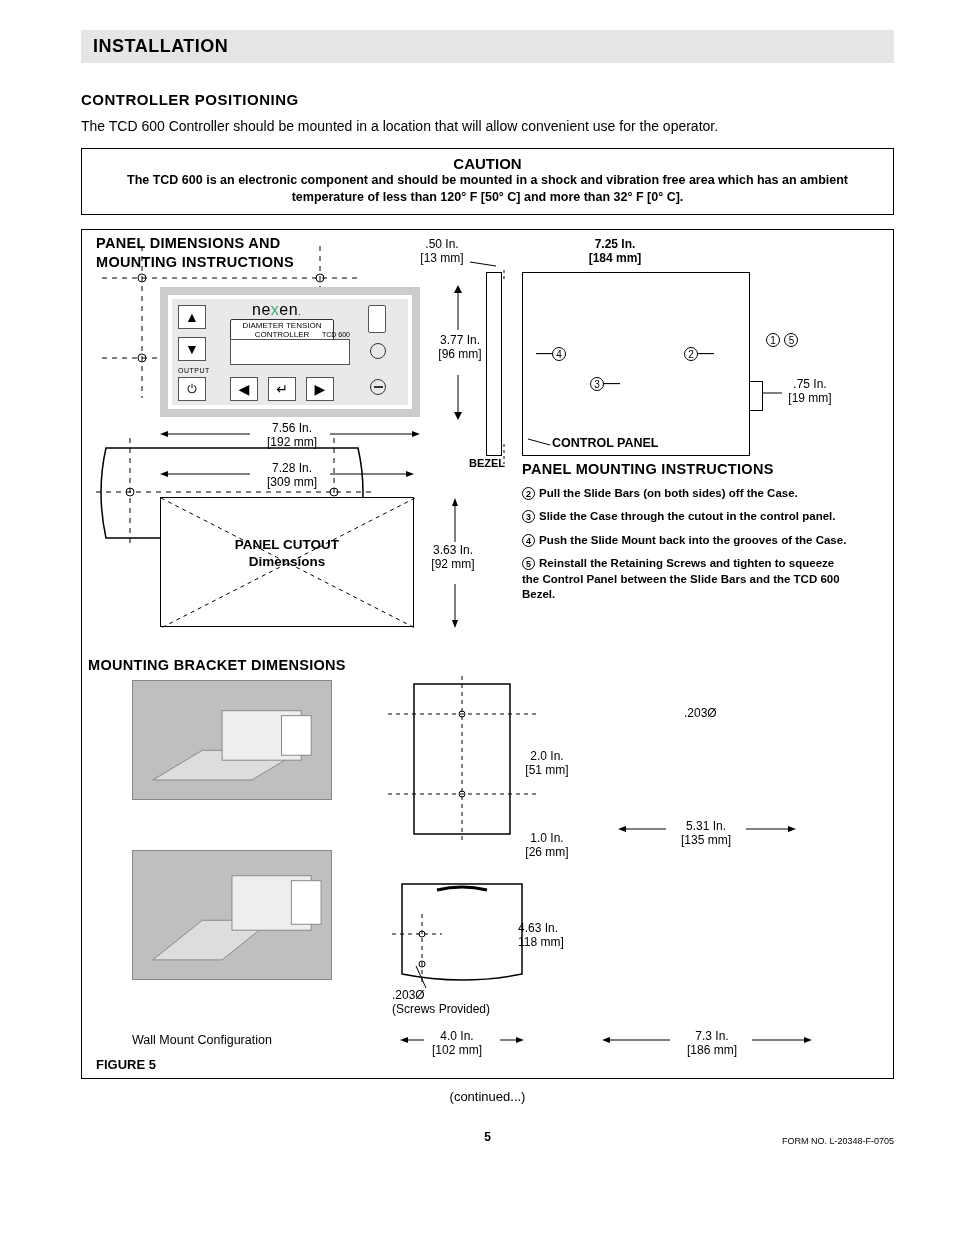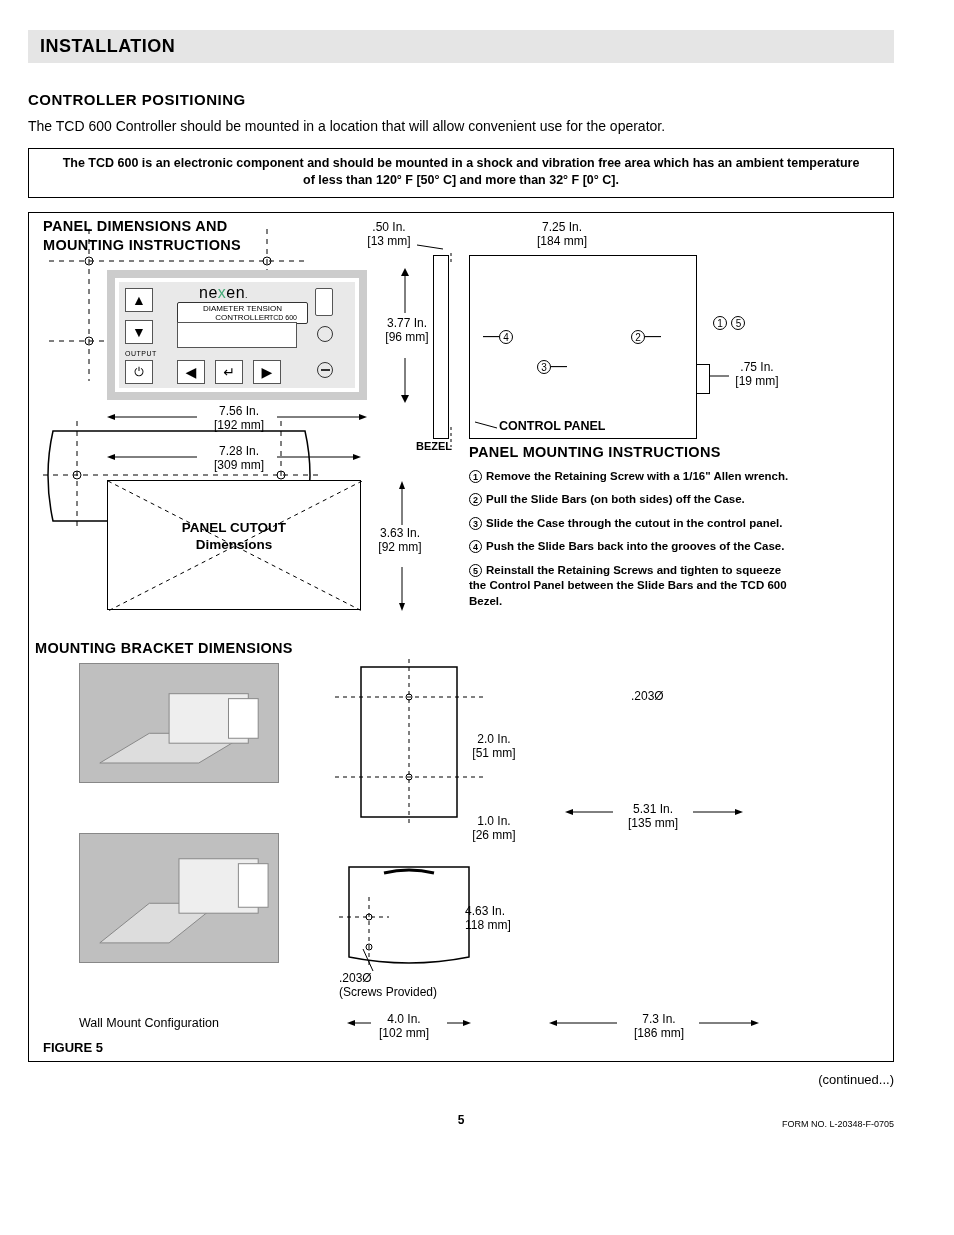--- a/index.html
+++ b/index.html
@@ -4,21 +4,21 @@
 <style>
   * { box-sizing: border-box; }
   body {
     margin: 0;
     background: #fff;
     font-family: Arial, Helvetica, sans-serif;
     color: #000;
     width: 954px;
   }
   .page {
-    padding: 30px 60px 40px 28px;
+    padding: 30px 60px 40px 81px;
     position: relative;
   }
   .section-bar {
     background: #e5e5e5;
     padding: 6px 12px;
     font-size: 18px;
     font-weight: bold;
     letter-spacing: 0.5px;
     margin-bottom: 28px;
   }
@@ -117,68 +117,69 @@
   
   .photo{
     position:absolute;background:#bfbfbf;border:1px solid #888;
   }
   .photo::after{content:''}
   .photo svg{position:absolute;inset:0;}
   .config-label{font-size:12.5px;text-align:left;margin-top:45px;}
   
   .bracket-diag{position:absolute;}
   .fig-label{font-weight:bold;font-size:13px;}
-  .continued{text-align:right;font-size:13px;margin-top:10px;}
+  .continued{text-align:center;font-size:13px;margin-top:10px;}
   .page-num{text-align:center;font-weight:bold;font-size:12px;margin-top:26px;}
   .form-no{position:absolute;right:60px;bottom:38px;font-size:9px;}
 </style>
 </head>
 <body>
 
 <div class="page">
 
   <div class="section-bar">INSTALLATION</div>
 
   <div class="subheading">CONTROLLER POSITIONING</div>
 
   <p class="body-text">The TCD 600 Controller should be mounted in a location that will allow convenient use for the operator.</p>
 
   <div class="caution-box">
+    <div class="caution-title">CAUTION</div>
     <div class="caution-body">The TCD 600 is an electronic component and should be mounted in a shock and vibration free area which has an ambient temperature of less than 120° F [50° C] and more than 32° F [0° C].</div>
   </div>
 
   <div class="figure-box">
 
     <div class="panel-title abs" style="left:14px;top:4px;">
       <span>PANEL DIMENSIONS AND</span><br>
       <span>MOUNTING INSTRUCTIONS</span>
     </div>
 
     <div class="dim-text abs" style="left:330px;top:8px;width:60px;">
       <span>.50 In.</span><br><span>[13 mm]</span>
     </div>
 
     <svg class="abs" style="left:388px;top:26px;width:30px;height:12px;">
         <line x1="0" y1="6" x2="26" y2="10" stroke="#000"></line>
       </svg>
 
-    <div class="dim-text abs" style="left:498px;top:8px;width:70px;">
+    <div class="dim-text abs" style="left:498px;top:8px;width:70px;font-weight:bold;">
       <span>7.25 In.</span><br><span>[184 mm]</span>
     </div>
 
     <div class="device">
       <div class="dev-inner">
 
         <div class="dev-btn arrow-up" style="left:6px;top:6px;width:28px;height:24px;"></div>
         <div class="dev-btn arrow-down" style="left:6px;top:38px;width:28px;height:24px;"></div>
         <div class="abs output-label" style="left:6px;top:68px;">OUTPUT</div>
         <div class="dev-btn" style="left:6px;top:78px;width:28px;height:24px;font-size:12px;">⏻</div>
 
         <div class="abs" style="left:80px;top:2px;font-weight:normal;font-size:16px;letter-spacing:0.5px;">ne<span style="color:#4a7;">x</span>en<span style="font-size:9px;">.</span></div>
-        <div class="abs small-text" style="left:58px;top:20px;width:131px;border:1px solid #333;border-radius:2px;padding:1px 2px;background:#fff;">DIAMETER TENSION CONTROLLER</div>
+        <div class="abs small-text" style="left:58px;top:20px;width:104px;border:1px solid #333;border-radius:2px;padding:1px 2px;background:#fff;">DIAMETER TENSION CONTROLLER</div>
         <div class="abs small-text" style="left:150px;top:32px;font-size:7px;">TCD 600</div>
 
         <div class="dev-display" style="left:58px;top:40px;width:120px;height:26px;"></div>
 
         <div class="dev-btn arrow-left" style="left:58px; top:78px;width:28px;height:24px;"></div>
         <div class="dev-btn arrow-enter" style="left:96px; top:78px;width:28px;height:24px;"></div>
         <div class="dev-btn arrow-right" style="left:134px;top:78px;width:28px;height:24px;"></div>
 
         <div class="dev-btn" style="left:196px;top:6px;width:18px;height:28px;border-radius:2px;"></div>
         <div class="abs" style="left:198px;top:44px;width:16px;height:16px;border:1.5px solid #333;border-radius:50%;"></div>
@@ -244,24 +245,23 @@
         <polygon points="254,4 246,1 246,7" fill="#000"></polygon>
     </svg>
 
     <div class="label-text abs" style="left:470px;top:206px;font-size:12.5px;">CONTROL PANEL</div>
     <svg class="abs" style="left:446px;top:207px;width:24px;height:10px;">
         <line x1="0" y1="2" x2="22" y2="8" stroke="#000"></line>
       </svg>
 
     <div class="panel-title abs" style="left:440px;top:230px;">PANEL MOUNTING INSTRUCTIONS</div>
     <div class="abs" style="left:440px;top:252px;width:330px;">
-      <div class="mount-instr"><span class="mount-num">1</span><span>Remove the Retaining Screw with a 1/16" Allen wrench.</span></div>
       <div class="mount-instr"><span class="mount-num">2</span><span>Pull the Slide Bars (on both sides) off the Case.</span></div>
       <div class="mount-instr"><span class="mount-num">3</span><span>Slide the Case through the cutout  in the control panel.</span></div>
-      <div class="mount-instr"><span class="mount-num">4</span><span>Push the Slide Bars back into the grooves of the Case.</span></div>
+      <div class="mount-instr"><span class="mount-num">4</span><span>Push the Slide Mount back into the grooves of the Case.</span></div>
       <div class="mount-instr"><span class="mount-num">5</span><span>Reinstall the Retaining Screws and tighten to squeeze the Control Panel between the Slide Bars and the TCD 600 Bezel.</span></div>
     </div>
 
     <div class="cutout-box">
       <svg width="254" height="130">
         <line x1="0" y1="0" x2="254" y2="130" stroke="#000" stroke-dasharray="4 4"></line>
         <line x1="254" y1="0" x2="0" y2="130" stroke="#000" stroke-dasharray="4 4"></line>
       </svg>
       <div class="abs cutout-text" style="left:0;top:38px;width:100%;text-align:center;">
         <span>PANEL CUTOUT</span><br><span>Dimensions</span>

